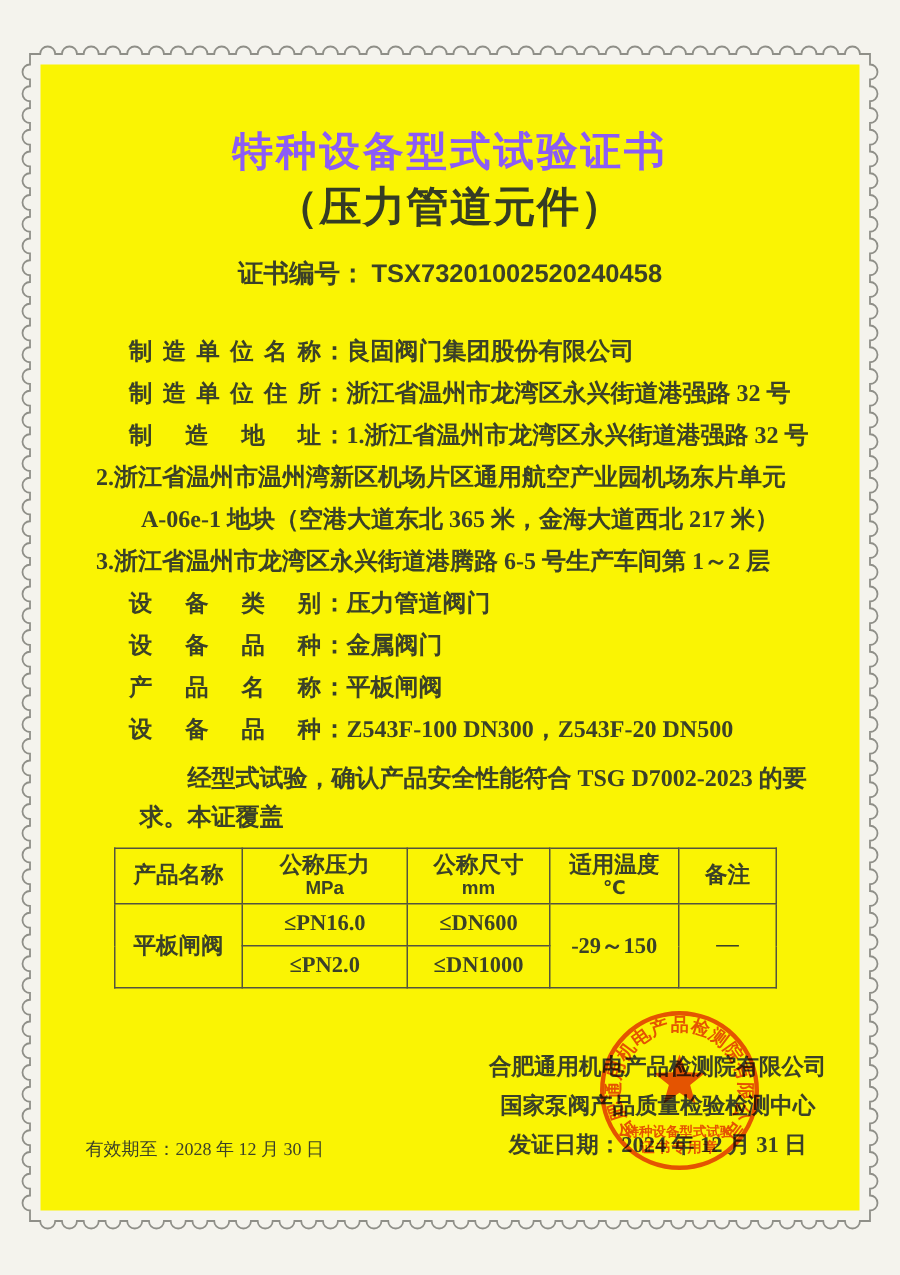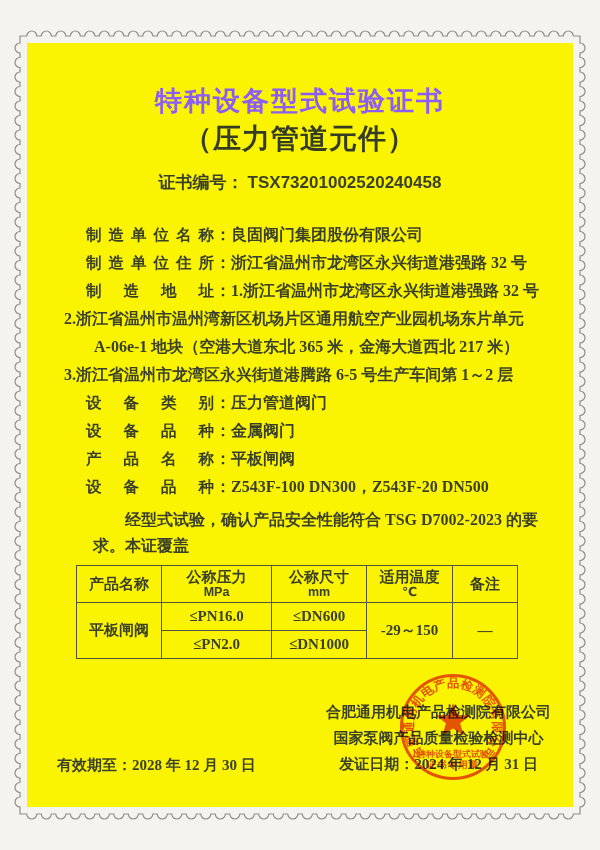--- a/index.html
+++ b/index.html
@@ -46,21 +46,21 @@
   .spec-table td,.spec-table th{
     border:1.5px solid #54543e;text-align:center;vertical-align:middle;
     padding:0;overflow:hidden;
   }
   .spec-table th{height:36px;font-weight:700;}
   .spec-table td{height:27px;}
   .unit{display:block;font-size:12.5px;line-height:13px;font-weight:700;
     font-family:"Liberation Sans","DejaVu Sans",sans-serif;}
   .hname{display:block;line-height:17px;}
   .footer-left{
-    position:absolute;left:30px;bottom:32px;font-size:15px;font-weight:700;white-space:nowrap;
+    position:absolute;left:30px;bottom:32px;font-size:12px;font-weight:400;white-space:nowrap;
   }
   .footer-right{
     position:absolute;right:22px;bottom:30px;text-align:center;
     font-size:15px;line-height:26px;font-weight:700;white-space:nowrap;
   }
   .seal{
     position:absolute;left:394px;top:668px;width:118px;height:118px;
     mix-blend-mode:multiply;opacity:.92;pointer-events:none;
   }
 </style>

